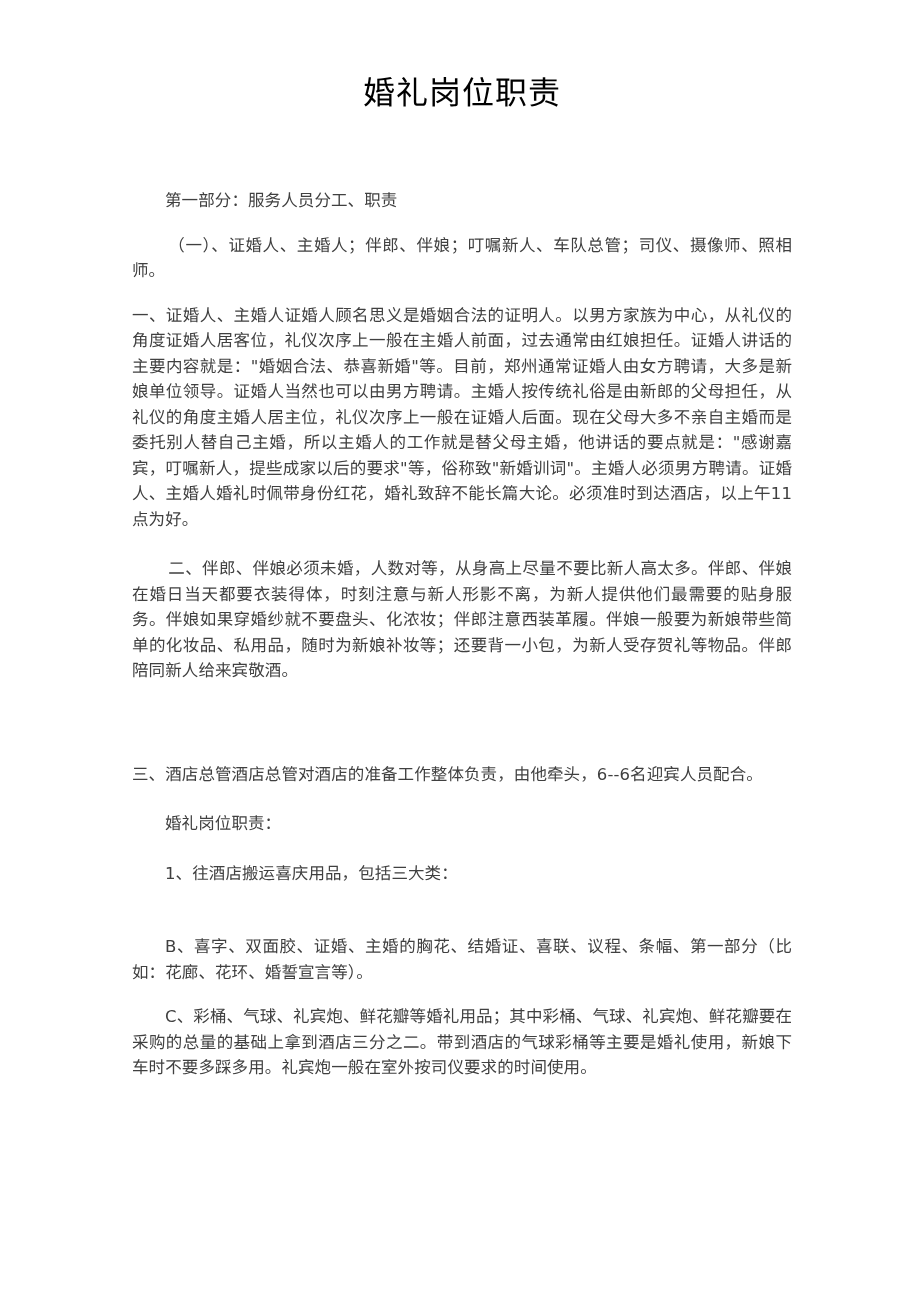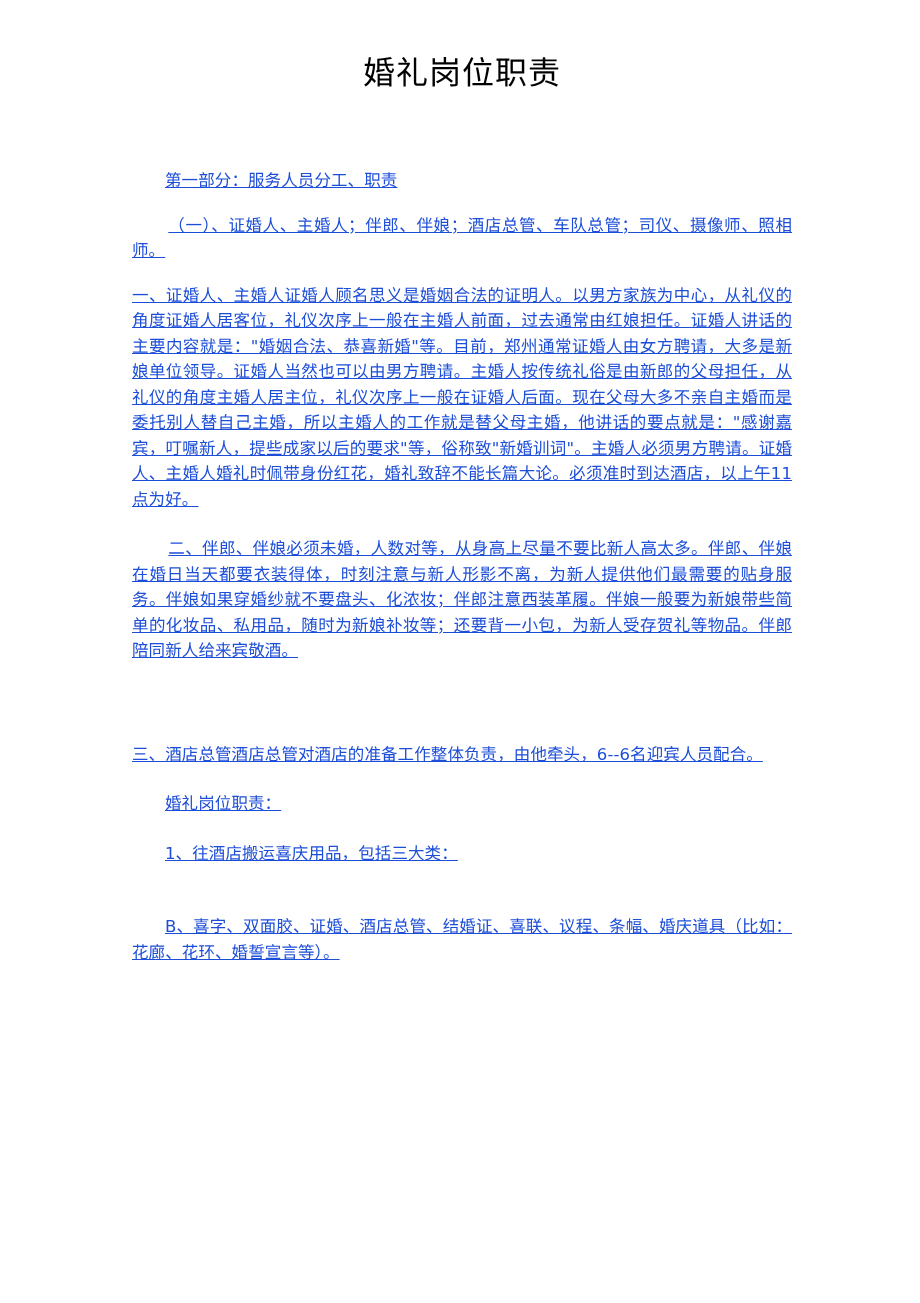--- a/index.html
+++ b/index.html
@@ -22,40 +22,39 @@
     box-sizing: border-box;
   }
   .doc-body {
     position: absolute;
     left: 132px;
     top: 0;
     width: 660px;
   }
   .doc-title {
     margin: 0;
-    padding-top: 52px;
+    padding-top: 72px;
     text-align: center;
     font-size: 32px;
     font-weight: normal;
     letter-spacing: 1px;
     line-height: 42px;
     color: #000000;
   }
   .spacer-title {
     height: 74px;
   }
   p.para {
     margin: 0;
     font-size: 16.5px;
     line-height: 25.5px;
     text-align: justify;
     text-justify: inter-character;
-    color: #1d4ed8;
+    color: #404040;
     letter-spacing: 0.1px;
-    text-decoration: underline;
   }
   p.indent-2 { text-indent: 2em; }
   p.indent-3 { text-indent: 2.2em; }
   p.indent-0 { text-indent: 0; }
   .gap-sm { height: 19px; }
   .gap-md { height: 24px; }
   .gap-lg { height: 78px; }
   .gap-xl { height: 24px; }
 </style>
 </head>
@@ -65,21 +64,21 @@
   <div class="doc-body">
 
     <h1 class="doc-title">婚礼岗位职责</h1>
 
     <div class="spacer-title"></div>
 
     <p class="para indent-2">第一部分：服务人员分工、职责</p>
 
     <div class="gap-sm"></div>
 
-    <p class="para indent-3">（一）、证婚人、主婚人；伴郎、伴娘；酒店总管、车队总管；司仪、摄像师、照相师。</p>
+    <p class="para indent-3">（一）、证婚人、主婚人；伴郎、伴娘；叮嘱新人、车队总管；司仪、摄像师、照相师。</p>
 
     <div class="gap-sm"></div>
 
     <p class="para indent-0">一、证婚人、主婚人证婚人顾名思义是婚姻合法的证明人。以男方家族为中心，从礼仪的角度证婚人居客位，礼仪次序上一般在主婚人前面，过去通常由红娘担任。证婚人讲话的主要内容就是："婚姻合法、恭喜新婚"等。目前，郑州通常证婚人由女方聘请，大多是新娘单位领导。证婚人当然也可以由男方聘请。主婚人按传统礼俗是由新郎的父母担任，从礼仪的角度主婚人居主位，礼仪次序上一般在证婚人后面。现在父母大多不亲自主婚而是委托别人替自己主婚，所以主婚人的工作就是替父母主婚，他讲话的要点就是："感谢嘉宾，叮嘱新人，提些成家以后的要求"等，俗称致"新婚训词"。主婚人必须男方聘请。证婚人、主婚人婚礼时佩带身份红花，婚礼致辞不能长篇大论。必须准时到达酒店，以上午11点为好。</p>
 
     <div class="gap-md"></div>
 
     <p class="para indent-3">二、伴郎、伴娘必须未婚，人数对等，从身高上尽量不要比新人高太多。伴郎、伴娘在婚日当天都要衣装得体，时刻注意与新人形影不离，为新人提供他们最需要的贴身服务。伴娘如果穿婚纱就不要盘头、化浓妆；伴郎注意西装革履。伴娘一般要为新娘带些简单的化妆品、私用品，随时为新娘补妆等；还要背一小包，为新人受存贺礼等物品。伴郎陪同新人给来宾敬酒。</p>
 
     <div class="gap-lg"></div>
@@ -92,22 +91,23 @@
 
     <div class="gap-xl"></div>
 
     <p class="para indent-2">1、往酒店搬运喜庆用品，包括三大类：</p>
 
     <div class="gap-xl"></div>
 
 
     <div class="gap-xl"></div>
 
-    <p class="para indent-2">B、喜字、双面胶、证婚、酒店总管、结婚证、喜联、议程、条幅、婚庆道具（比如：花廊、花环、婚誓宣言等）。</p>
+    <p class="para indent-2">B、喜字、双面胶、证婚、主婚的胸花、结婚证、喜联、议程、条幅、第一部分（比如：花廊、花环、婚誓宣言等）。</p>
 
     <div class="gap-sm"></div>
 
+    <p class="para indent-2">C、彩桶、气球、礼宾炮、鲜花瓣等婚礼用品；其中彩桶、气球、礼宾炮、鲜花瓣要在采购的总量的基础上拿到酒店三分之二。带到酒店的气球彩桶等主要是婚礼使用，新娘下车时不要多踩多用。礼宾炮一般在室外按司仪要求的时间使用。</p>
 
     <div class="gap-sm"></div>
 
 
   </div>
 </div>
 
 </body></html>

